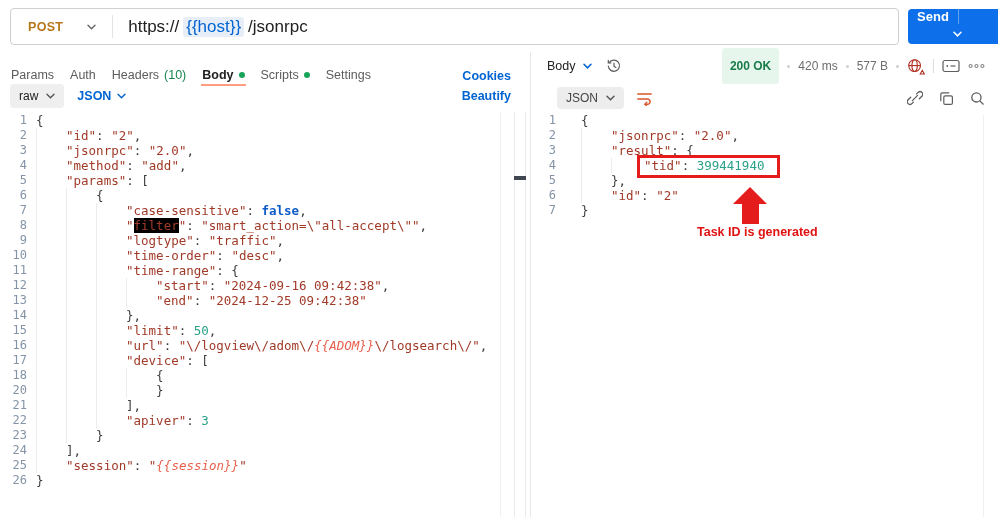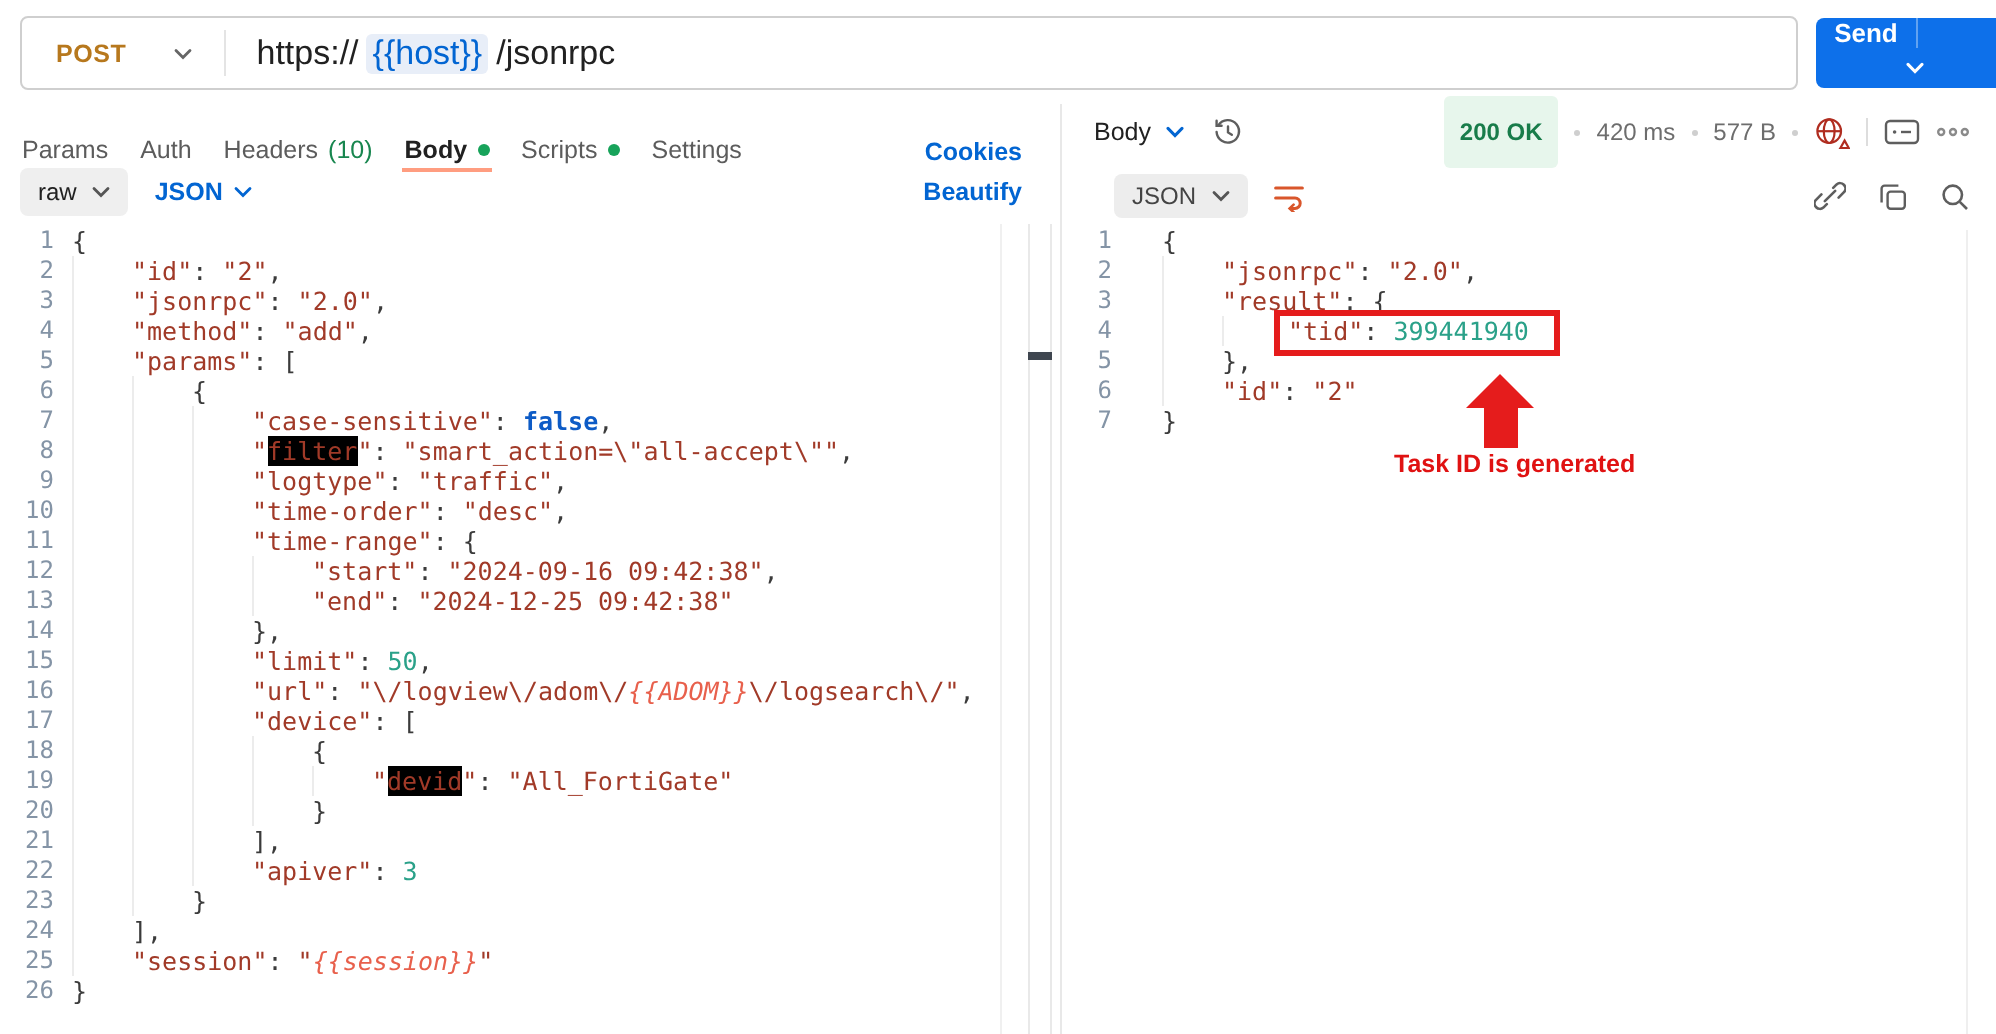--- a/index.html
+++ b/index.html
@@ -168,21 +168,20 @@
     <div class="code-line"><span class="gutter">9</span><span class="line-content"><span class="indent"></span><span class="indent"></span><span class="indent"></span><span class="tk-red">"logtype"</span><span class="tk-pun">: </span><span class="tk-red">"traffic"</span><span class="tk-pun">,</span></span></div>
     <div class="code-line"><span class="gutter">10</span><span class="line-content"><span class="indent"></span><span class="indent"></span><span class="indent"></span><span class="tk-red">"time-order"</span><span class="tk-pun">: </span><span class="tk-red">"desc"</span><span class="tk-pun">,</span></span></div>
     <div class="code-line"><span class="gutter">11</span><span class="line-content"><span class="indent"></span><span class="indent"></span><span class="indent"></span><span class="tk-red">"time-range"</span><span class="tk-pun">: {</span></span></div>
     <div class="code-line"><span class="gutter">12</span><span class="line-content"><span class="indent"></span><span class="indent"></span><span class="indent"></span><span class="indent"></span><span class="tk-red">"start"</span><span class="tk-pun">: </span><span class="tk-red">"2024-09-16 09:42:38"</span><span class="tk-pun">,</span></span></div>
     <div class="code-line"><span class="gutter">13</span><span class="line-content"><span class="indent"></span><span class="indent"></span><span class="indent"></span><span class="indent"></span><span class="tk-red">"end"</span><span class="tk-pun">: </span><span class="tk-red">"2024-12-25 09:42:38"</span></span></div>
     <div class="code-line"><span class="gutter">14</span><span class="line-content"><span class="indent"></span><span class="indent"></span><span class="indent"></span><span class="tk-pun">},</span></span></div>
     <div class="code-line"><span class="gutter">15</span><span class="line-content"><span class="indent"></span><span class="indent"></span><span class="indent"></span><span class="tk-red">"limit"</span><span class="tk-pun">: </span><span class="tk-num">50</span><span class="tk-pun">,</span></span></div>
     <div class="code-line"><span class="gutter">16</span><span class="line-content"><span class="indent"></span><span class="indent"></span><span class="indent"></span><span class="tk-red">"url"</span><span class="tk-pun">: </span><span class="tk-red">"\/logview\/adom\/</span><span class="tk-var">{{ADOM}}</span><span class="tk-red">\/logsearch\/"</span><span class="tk-pun">,</span></span></div>
     <div class="code-line"><span class="gutter">17</span><span class="line-content"><span class="indent"></span><span class="indent"></span><span class="indent"></span><span class="tk-red">"device"</span><span class="tk-pun">: [</span></span></div>
     <div class="code-line"><span class="gutter">18</span><span class="line-content"><span class="indent"></span><span class="indent"></span><span class="indent"></span><span class="indent"></span><span class="tk-pun">{</span></span></div>
-    <div class="code-line"><span class="gutter">19</span><span class="line-content"><span class="indent"></span><span class="indent"></span><span class="indent"></span><span class="indent"></span><span class="indent"></span><span class="tk-red">"</span><span class="tk-hl">devid</span><span class="tk-red">"</span><span class="tk-pun">: </span><span class="tk-red">"All_FortiGate"</span></span></div>
     <div class="code-line"><span class="gutter">20</span><span class="line-content"><span class="indent"></span><span class="indent"></span><span class="indent"></span><span class="indent"></span><span class="tk-pun">}</span></span></div>
     <div class="code-line"><span class="gutter">21</span><span class="line-content"><span class="indent"></span><span class="indent"></span><span class="indent"></span><span class="tk-pun">],</span></span></div>
     <div class="code-line"><span class="gutter">22</span><span class="line-content"><span class="indent"></span><span class="indent"></span><span class="indent"></span><span class="tk-red">"apiver"</span><span class="tk-pun">: </span><span class="tk-num">3</span></span></div>
     <div class="code-line"><span class="gutter">23</span><span class="line-content"><span class="indent"></span><span class="indent"></span><span class="tk-pun">}</span></span></div>
     <div class="code-line"><span class="gutter">24</span><span class="line-content"><span class="indent"></span><span class="tk-pun">],</span></span></div>
     <div class="code-line"><span class="gutter">25</span><span class="line-content"><span class="indent"></span><span class="tk-red">"session"</span><span class="tk-pun">: </span><span class="tk-red">"</span><span class="tk-var">{{session}}</span><span class="tk-red">"</span></span></div>
     <div class="code-line"><span class="gutter">26</span><span class="line-content"><span class="tk-pun">}</span></span></div>
   </div>
 
 <div class="scroll-strip">

